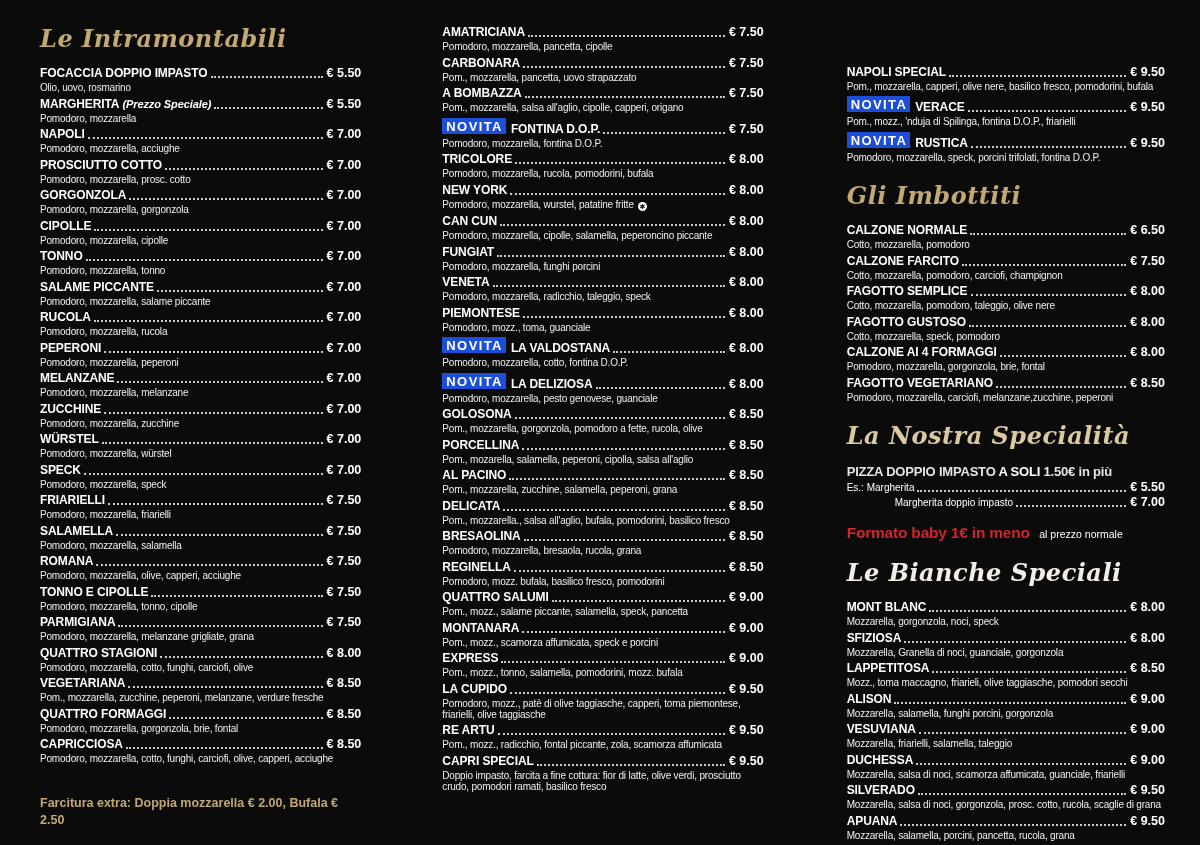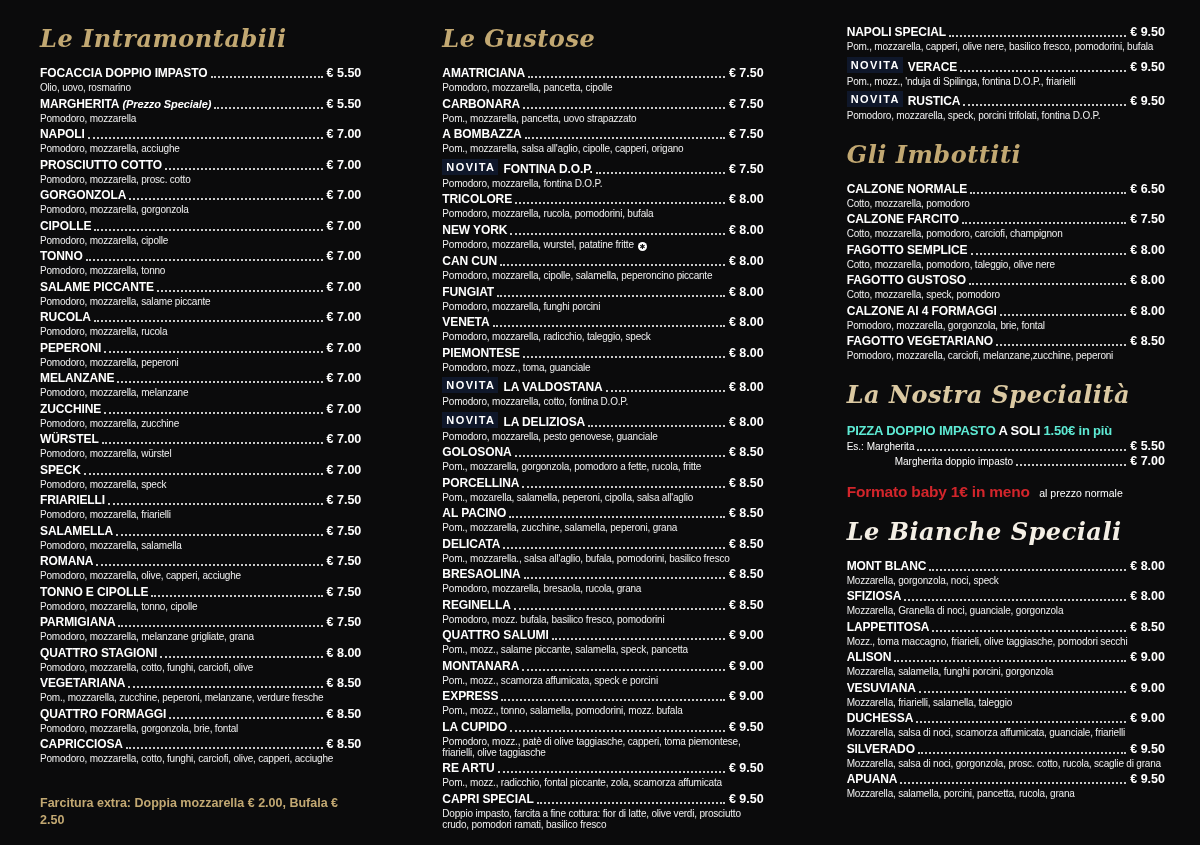--- a/index.html
+++ b/index.html
@@ -10,53 +10,53 @@
     overflow:hidden;
     font-family:"Liberation Sans",sans-serif;
     color:#fff;
     box-sizing:border-box;
     padding:26px 35px 0 40px;
     display:flex;
   }
   .col{display:flex;flex-direction:column;}
   .col1{width:322px;margin-right:81px;}
   .col2{width:322px;margin-right:83px;}
-  .col3{width:319px;}
+  .col3{width:319px;justify-content:flex-end;}
   .sec-title{
     font-family:"DejaVu Serif",serif;
     font-style:italic;font-weight:bold;
     font-size:24px;line-height:26px;
     letter-spacing:.5px;
     margin:0 0 15px 0;
     color:#c2a872;
   }
   .sec-title.cream{color:#dbc9a2;}
   .sec-title.white{color:#f4efe5;}
   .sec-title.mt{margin-top:16px;}
   .item{margin-bottom:4.5px;}
   .row{display:flex;align-items:flex-end;}
   .name{font-weight:bold;font-size:12px;line-height:13px;letter-spacing:-.1px;white-space:nowrap;}
   .suffix{font-style:italic;font-size:11px;font-weight:bold;margin-left:3px;}
   .leader{flex:1 1 auto;min-width:8px;border-bottom:2px dotted #c9c9c9;margin:0 4px 2px 3px;}
   .price{font-weight:bold;font-size:12.5px;line-height:13px;white-space:nowrap;}
   .desc{font-size:10px;line-height:11px;letter-spacing:-.2px;color:#eee;margin-top:2px;}
   .badge{
-    display:inline-block;background:#0f172a;color:#fff;
-    font-size:11px;font-weight:bold;letter-spacing:1.4px;
+    display:inline-block;background:#1d4ed8;color:#fff;
+    font-size:13px;font-weight:bold;letter-spacing:1.4px;
     padding:2px 3px 1px 4px;margin-right:5px;vertical-align:2px;
   }
   .note{margin-top:26px;color:#c2a872;font-weight:bold;font-size:12.5px;line-height:17.5px;}
   .fz{
     display:inline-block;width:9px;height:9px;border-radius:50%;
     background:#fff;color:#111;text-align:center;margin-left:4px;vertical-align:-1px;
     position:relative;
   }
   .fz::before{content:"✱";font-size:7px;line-height:9px;display:block;}
   .promo-line{font-weight:bold;font-size:13px;letter-spacing:-.2px;line-height:15px;margin-bottom:2px;}
-  .red{color:#5eead4;}
+  .red{color:#e5e5e5;}
   .ex-row{display:flex;align-items:flex-end;margin-top:2px;}
   .ex-name{font-size:10px;line-height:13px;white-space:nowrap;}
   .ex-row.indent{padding-left:48px;}
   .baby-line{margin-top:15px;margin-bottom:2px;}
   .baby-red{color:#d2252b;font-weight:bold;font-size:15.5px;letter-spacing:-.2px;}
   .baby-rest{color:#fff;font-size:10.5px;margin-left:5px;}
 </style>
 </head>
 <body>
 
@@ -274,21 +274,20 @@
           <div class="desc"><span>Pomodoro, mozzarella, cotto, funghi, carciofi, olive, capperi, acciughe</span></div>
         </div>
       </div>
     <div class="note">
 
     <div>Farcitura extra: Doppia mozzarella € 2.00, Bufala € 2.50</div>
       </div>
   </div>
 
   <div class="col col2">
-    <h2 class="sec-title">Le Gustose</h2>
     <div>
 
         <div class="item">
           <div class="row">
             <span class="name"><span>AMATRICIANA</span></span>
             <span class="leader"></span>
             <span class="price">€ 7.50</span>
           </div>
           <div class="desc"><span>Pomodoro, mozzarella, pancetta, cipolle</span></div>
         </div>
@@ -391,21 +390,21 @@
           </div>
           <div class="desc"><span>Pomodoro, mozzarella, pesto genovese, guanciale</span></div>
         </div>
 
         <div class="item">
           <div class="row">
             <span class="name"><span>GOLOSONA</span></span>
             <span class="leader"></span>
             <span class="price">€ 8.50</span>
           </div>
-          <div class="desc"><span>Pom., mozzarella, gorgonzola, pomodoro a fette, rucola, fritte</span></div>
+          <div class="desc"><span>Pom., mozzarella, gorgonzola, pomodoro a fette, rucola, olive</span></div>
         </div>
 
         <div class="item">
           <div class="row">
             <span class="name"><span>PORCELLINA</span></span>
             <span class="leader"></span>
             <span class="price">€ 8.50</span>
           </div>
           <div class="desc"><span>Pom., mozarella, salamella, peperoni, cipolla, salsa all'aglio</span></div>
         </div>

